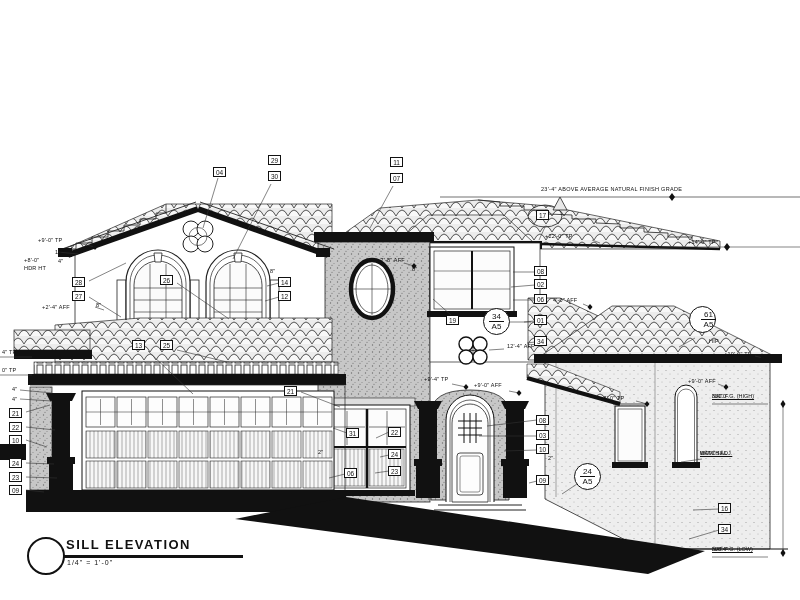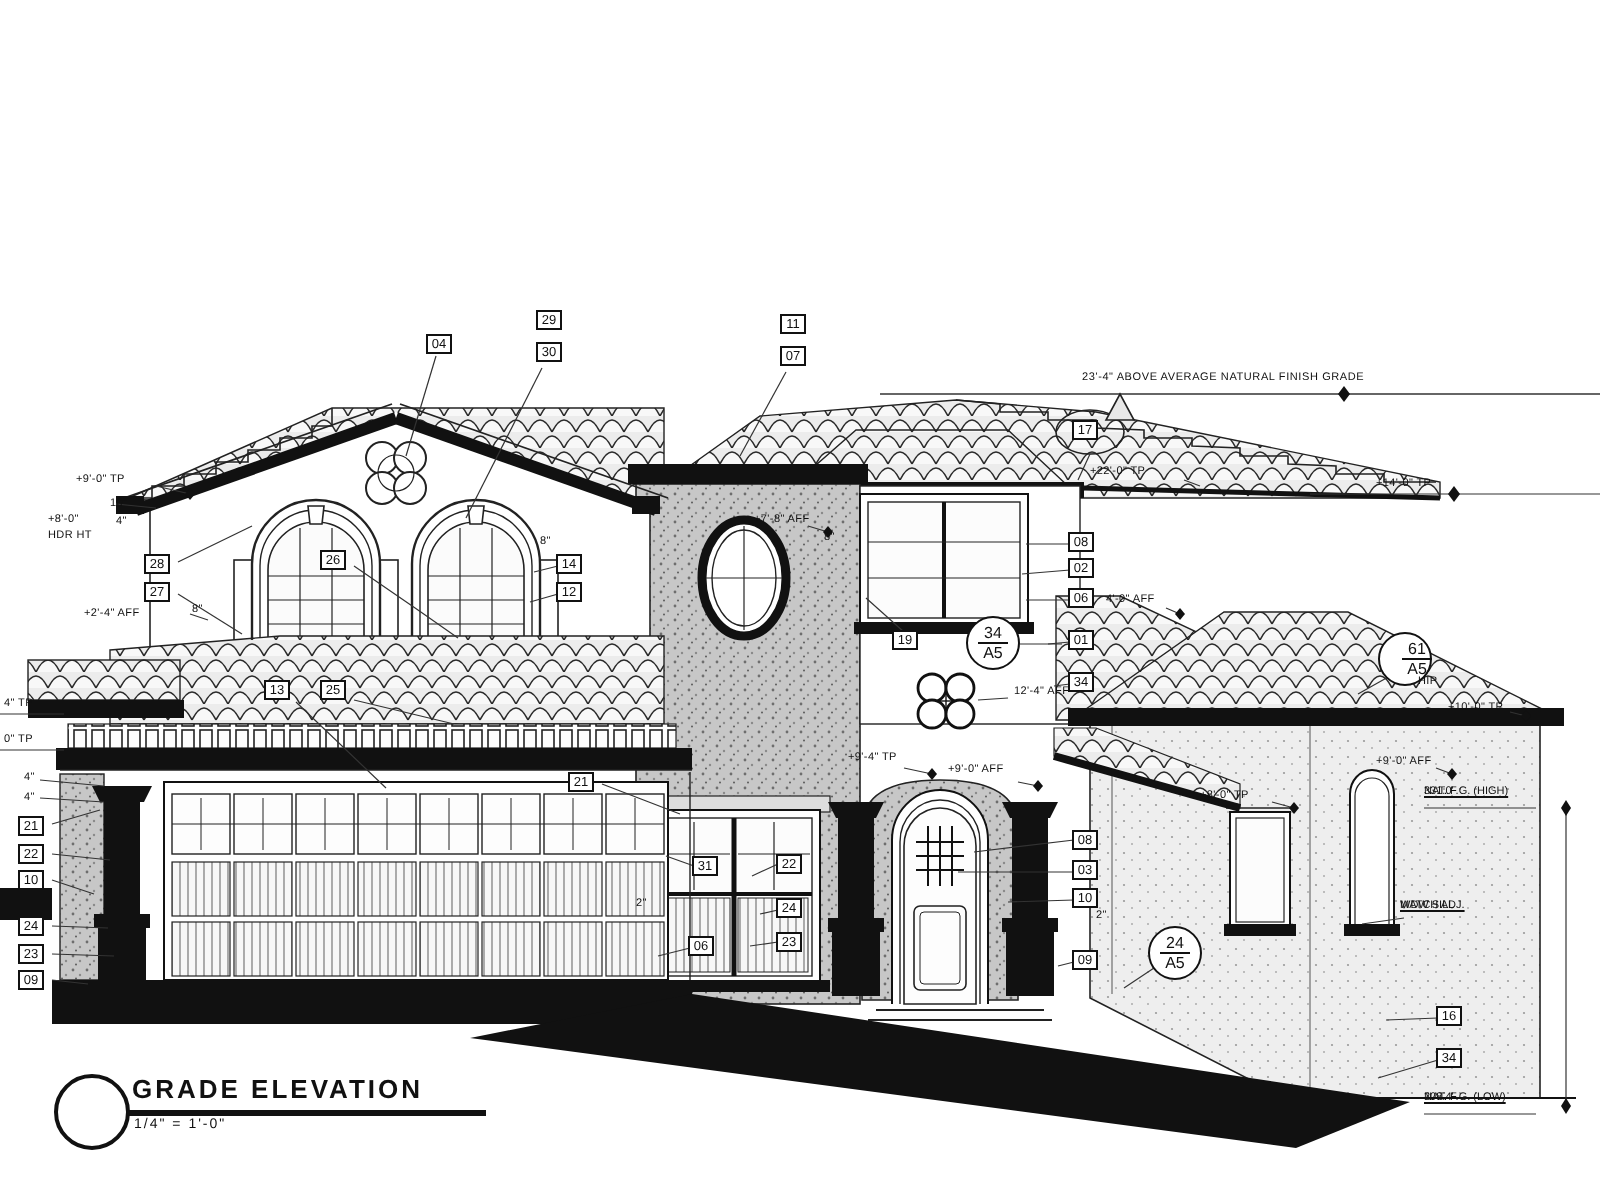--- a/index.html
+++ b/index.html
@@ -417,21 +417,21 @@
     <div class="cbox" style="left: 718px; top: 503px;">16</div>
     <div class="cbox" style="left: 718px; top: 524px;">34</div>
     <div class="ccirc" style="left: 483px; top: 308px;">
       <span class="ct">34</span>
       <span class="cb">A5</span>
     </div>
     <div class="ccirc" style="left: 574px; top: 463px;">
       <span class="ct">24</span>
       <span class="cb">A5</span>
     </div>
-    <div class="ccirc" style="left: 689px; top: 316px; padding-left: 12px;">
+    <div class="ccirc" style="left: 689px; top: 306px; padding-left: 12px;">
       <span class="ct">61</span>
       <span class="cb">A5</span>
     </div>
     <div class="dim" style="left: 38px; top: 237px;">+9'-0" TP</div>
     <div class="dim" style="left: 55px; top: 249px;">10"</div>
     <div class="dim" style="left: 24px; top: 257px;">+8'-0"</div>
     <div class="dim" style="left: 58px; top: 258px;">4"</div>
     <div class="dim" style="left: 24px; top: 265px;">HDR HT</div>
     <div class="dim" style="left: 42px; top: 304px;">+2'-4" AFF</div>
     <div class="dim" style="left: 96px; top: 302px;">8"</div>
@@ -463,15 +463,15 @@
       <div class="nl">WDW SILL</div>
     </div>
     <div class="note" style="left: 712px; top: 546px;">
       <div class="nl">308.4'</div>
       <div class="nl">NAT. F.G. (LOW)</div>
     </div>
   </div>
 
 <div id="top-note">23'-4" ABOVE AVERAGE NATURAL FINISH GRADE</div>
 <div id="title-bubble"></div>
-<div id="drawing-title">GRADE ELEVATION</div>
+<div id="drawing-title">SILL ELEVATION</div>
 <div id="title-rule"></div>
 <div id="drawing-scale">1/4" = 1'-0"</div>
 
 </body></html>

